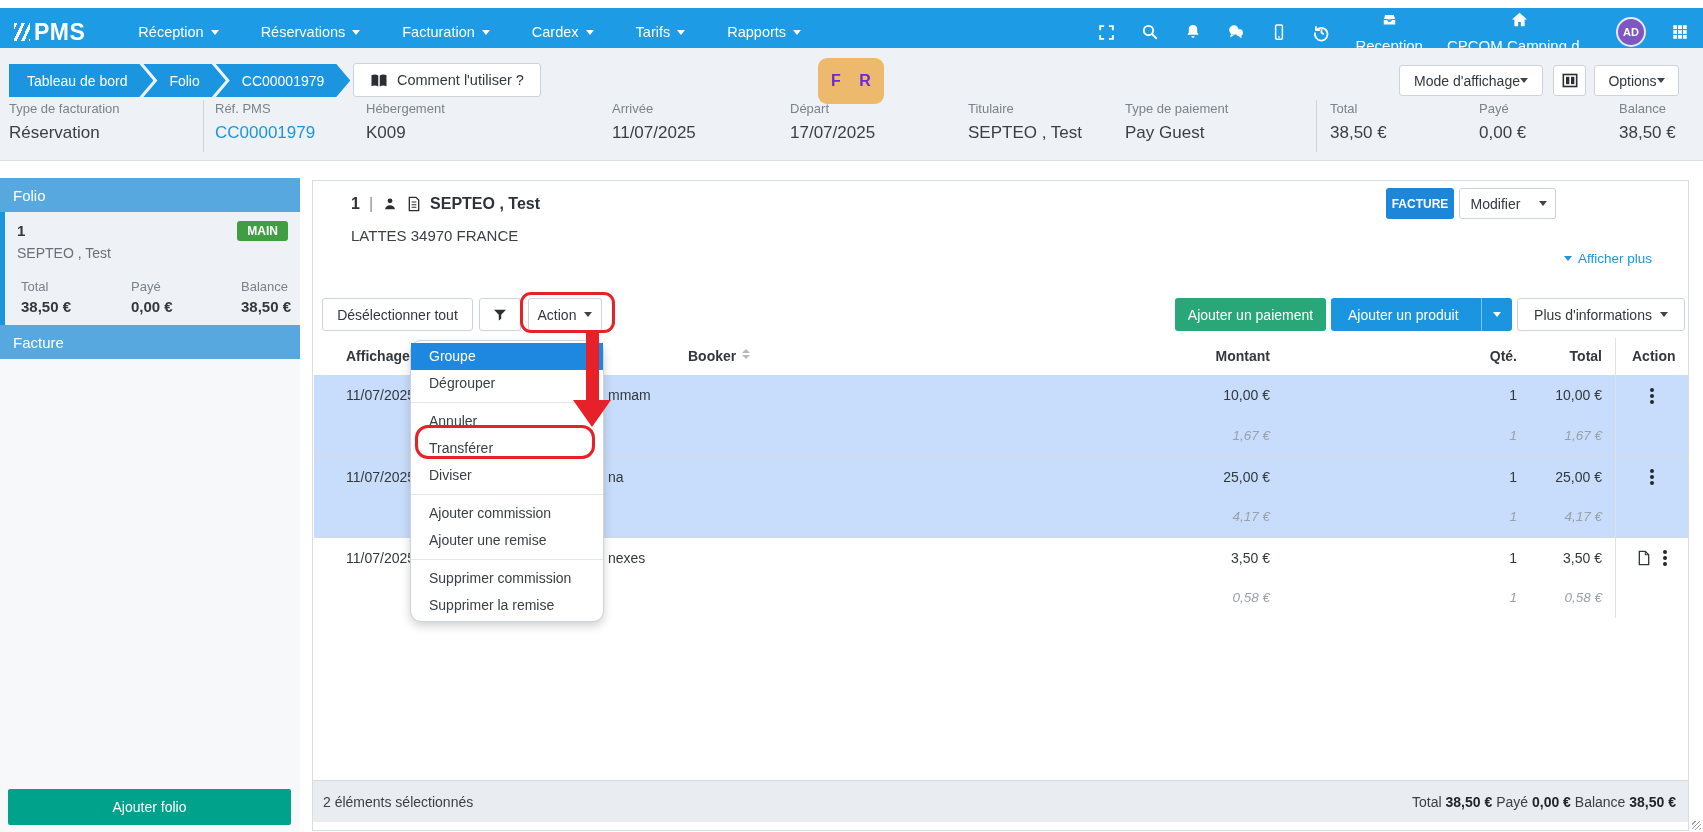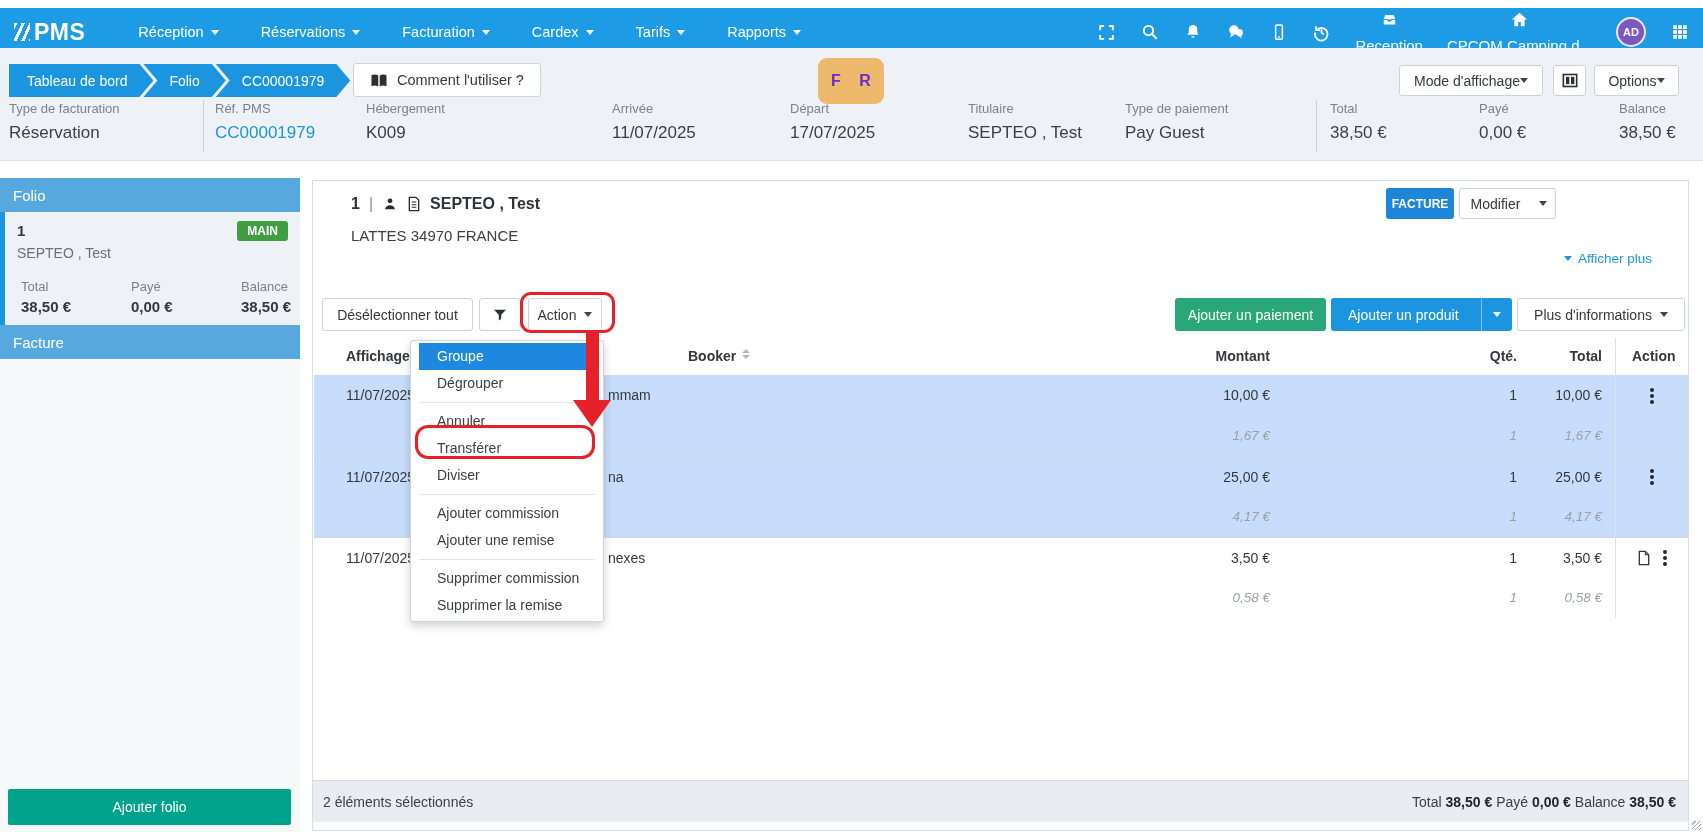--- a/index.html
+++ b/index.html
@@ -105,22 +105,22 @@
     margin-top:-12px;cursor:pointer;}
   .col-div{position:absolute;left:1302px;top:157px;width:1px;height:280px;background:#dde2e7;z-index:5;}
 
   .card-footer{position:absolute;left:0;bottom:8px;width:1375px;height:42px;background:#e9edf1;border-top:1px solid #d5dbe0;
     display:flex;align-items:center;justify-content:space-between;padding:0 12px 0 10px;font-size:14px;color:#3b4045;}
   .cf-right b{color:#22262a;}
   .resize-glyph{position:absolute;right:2px;bottom:2px;width:9px;height:9px;
     background:repeating-linear-gradient(135deg,transparent 0 2px,#9aa1a8 2px 3px);}
 
   
-  .menu{position:absolute;left:410px;top:340px;width:194px;background:#fff;border:1px solid #ccd3d9;border-radius:3px;
-    box-shadow:0 4px 10px rgba(0,0,0,.18);z-index:50;padding:2px 8px;}
+  .menu{position:absolute;left:410px;top:340px;width:194px;background:#fff;border:1px solid #ccd3d9;border-radius:11px;
+    box-shadow:0 4px 10px rgba(0,0,0,.18);z-index:50;padding:2px 0;}
   .menu .mi{height:27px;line-height:27px;padding-left:18px;font-size:14px;color:#3b4045;cursor:pointer;white-space:nowrap;}
   .menu .mi.hl{background:#1e88e0;color:#fff;}
   .menu .mdiv{height:1px;background:#e4e7ea;margin:5px 0;}
 
   
   .anno{position:absolute;z-index:100;pointer-events:none;}
   .anno-box{border:3px solid #e62129;border-radius:11px;background:transparent;}
   .anno-shaft{background:#e62129;}
   .anno-head{width:0;height:0;border-left:19px solid transparent;border-right:19px solid transparent;border-top:27px solid #e62129;}
 

